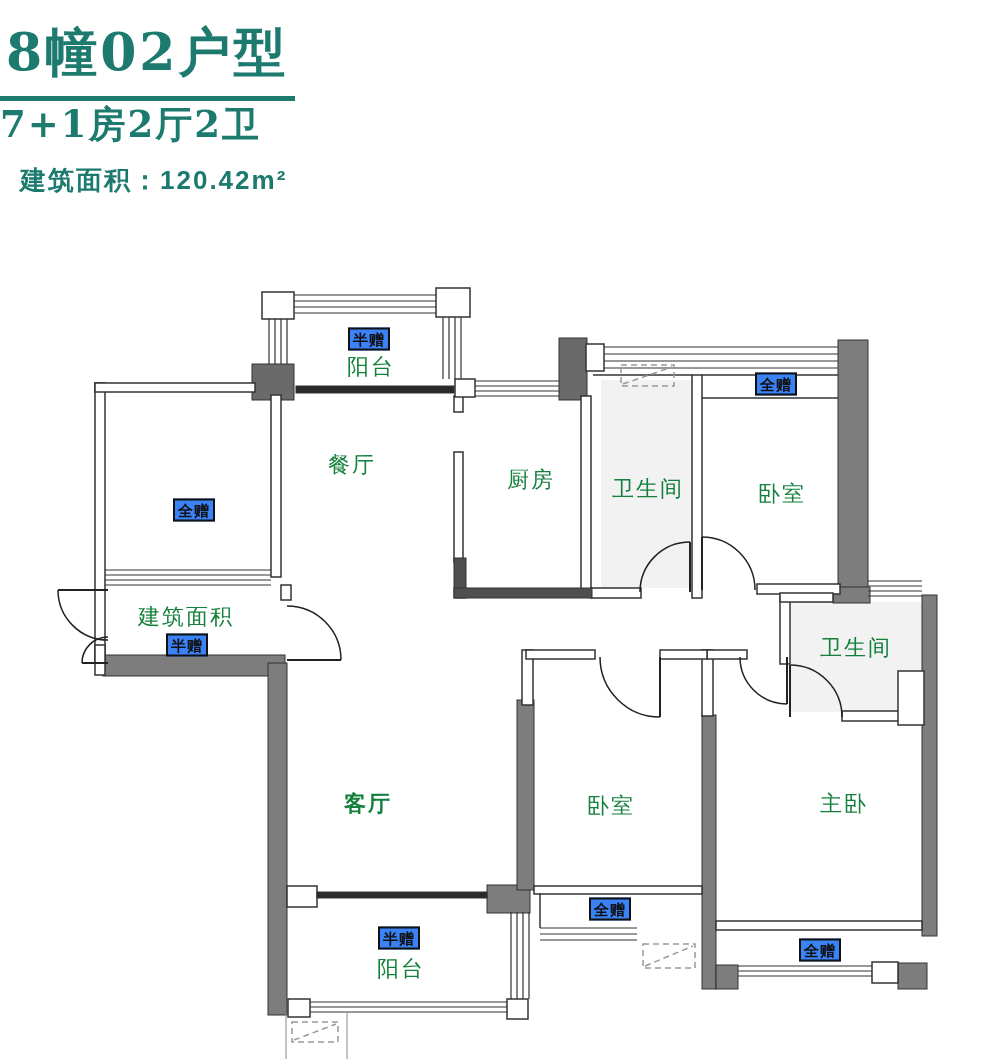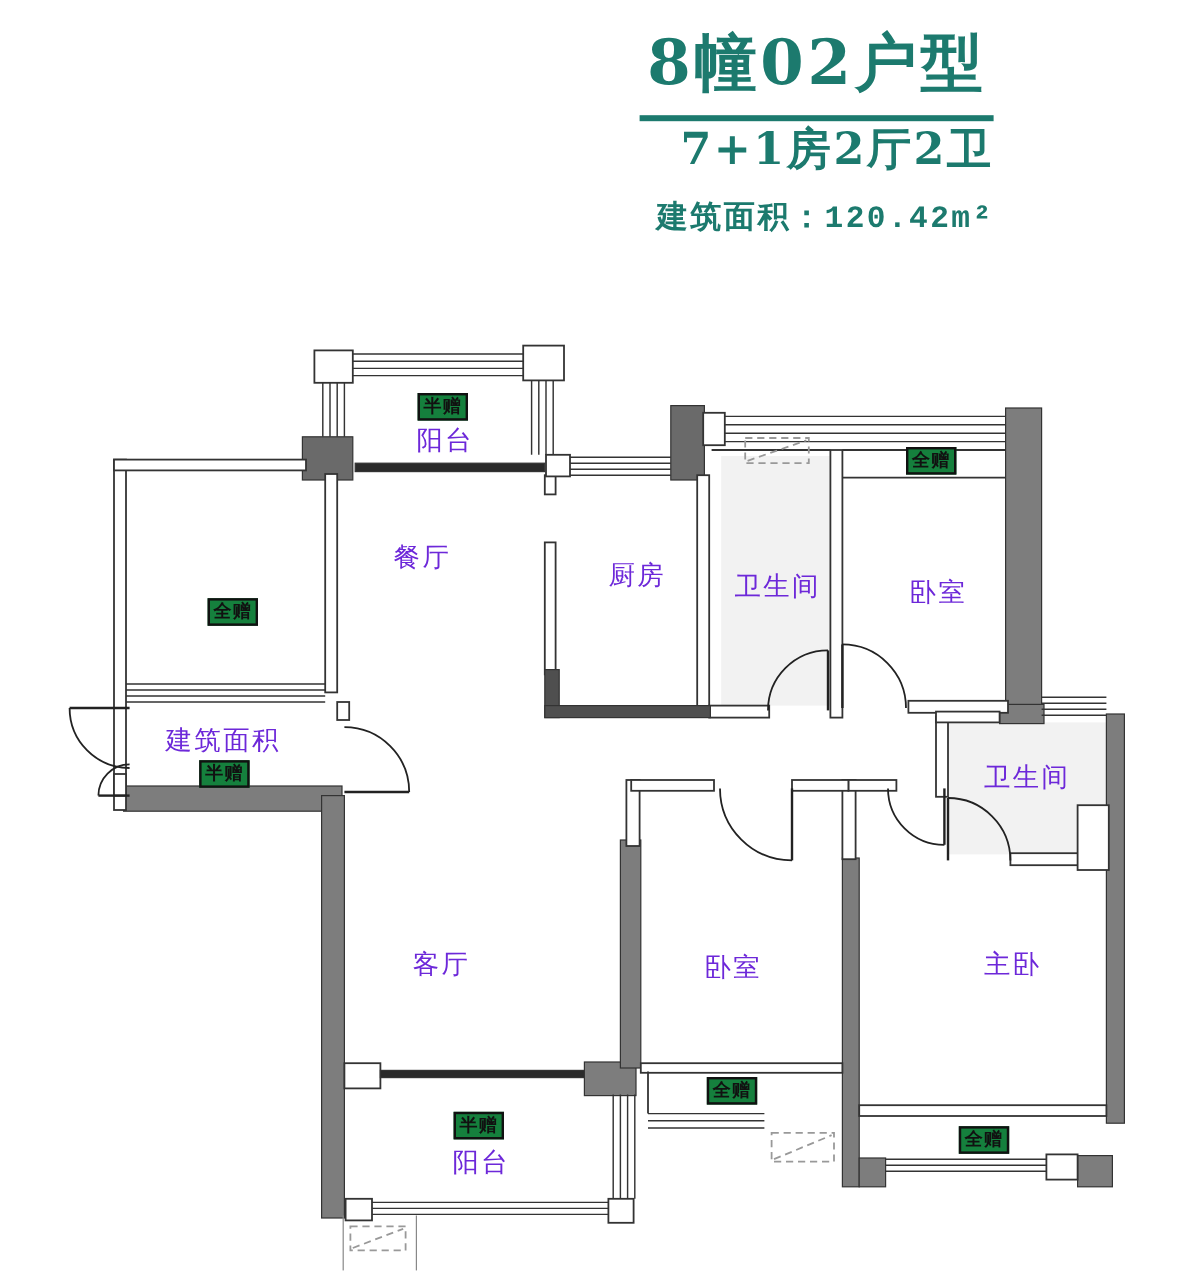--- a/index.html
+++ b/index.html
@@ -1,34 +1,34 @@
 <!DOCTYPE html>
 <html style="--accent: #1c7a6e;"><head>
 <meta charset="utf-8">
 <style>
   :root{ --accent:#1c7a6e; --wall:#333; }
   html,body{margin:0;padding:0;}
   body{
     width:1000px;height:1059px;position:relative;background:#ffffff;
     font-family:"Liberation Sans", sans-serif; overflow:hidden;
   }
-  .hdr{position:absolute;left:0;width:828px;text-align:right;color:var(--accent);}
+  .hdr{position:absolute;left:0;width:828px;text-align:left;color:var(--accent);}
   .title{top:18px;font-family:"DejaVu Serif", serif;font-size:52px;font-weight:bold;letter-spacing:3px;}
   .title span{display:inline-block;border-bottom:5px solid var(--accent);padding:0 6px 8px 6px;}
   .subtitle{top:100px;font-family:"DejaVu Serif", serif;font-size:37px;font-weight:bold;letter-spacing:2px;}
-  .area{top:163px;font-family:Liberation Mono, monospace;font-size:26px;font-weight:bold;letter-spacing:2px;}
+  .area{top:163px;font-family:Liberation Sans, sans-serif;font-size:26px;font-weight:bold;letter-spacing:2px;margin-left:20px;}
   svg{position:absolute;left:0;top:0;}
   .room-label{
     position:absolute;transform:translate(-50%,-50%);
-    font-size:22px;color:#6d28d9;letter-spacing:2px;white-space:nowrap;text-align:right;
+    font-size:22px;color:#15803d;letter-spacing:2px;white-space:nowrap;text-align:right;
   }
   .tag{
     position:absolute;transform:translate(-50%,-50%);
     font-size:15px;font-weight:bold;color:#111;border:2px solid #111;
-    background:#15803d;padding:0 3px;line-height:19px;white-space:nowrap;letter-spacing:1px;
+    background:#3b82f6;padding:0 3px;line-height:19px;white-space:nowrap;letter-spacing:1px;
   }
 </style>
 </head>
 <body>
 
 <div class="hdr title"><span>8幢02户型</span></div>
 <div class="hdr subtitle">7+1房2厅2卫</div>
 <div class="hdr area">建筑面积：120.42m²</div>
 
 <svg width="1000" height="1059" viewBox="0 0 1000 1059">
@@ -151,19 +151,19 @@
 <div class="room-label" style="left:371px;top:367px;">阳台</div>
 <div class="tag" style="left:194px;top:510px;">全赠</div>
 <div class="room-label" style="left:352px;top:465px;">餐厅</div>
 <div class="room-label" style="left:531px;top:480px;">厨房</div>
 <div class="room-label" style="left:648px;top:489px;">卫生间</div>
 <div class="tag" style="left:776px;top:384px;">全赠</div>
 <div class="room-label" style="left:782px;top:494px;">卧室</div>
 <div class="room-label" style="left:186px;top:617px;">建筑面积</div>
 <div class="tag" style="left:187px;top:645px;">半赠</div>
 <div class="room-label" style="left:856px;top:648px;">卫生间</div>
-<div class="room-label" style="left:368px;top:804px;">客厅</div>
+<div class="room-label" style="left:368px;top:804px;font-weight:bold;">客厅</div>
 <div class="room-label" style="left:611px;top:806px;">卧室</div>
 <div class="room-label" style="left:844px;top:804px;">主卧</div>
 <div class="tag" style="left:610px;top:909px;">全赠</div>
 <div class="tag" style="left:820px;top:950px;">全赠</div>
 <div class="tag" style="left:399px;top:938px;">半赠</div>
 <div class="room-label" style="left:401px;top:969px;">阳台</div>
 
 </body></html>

